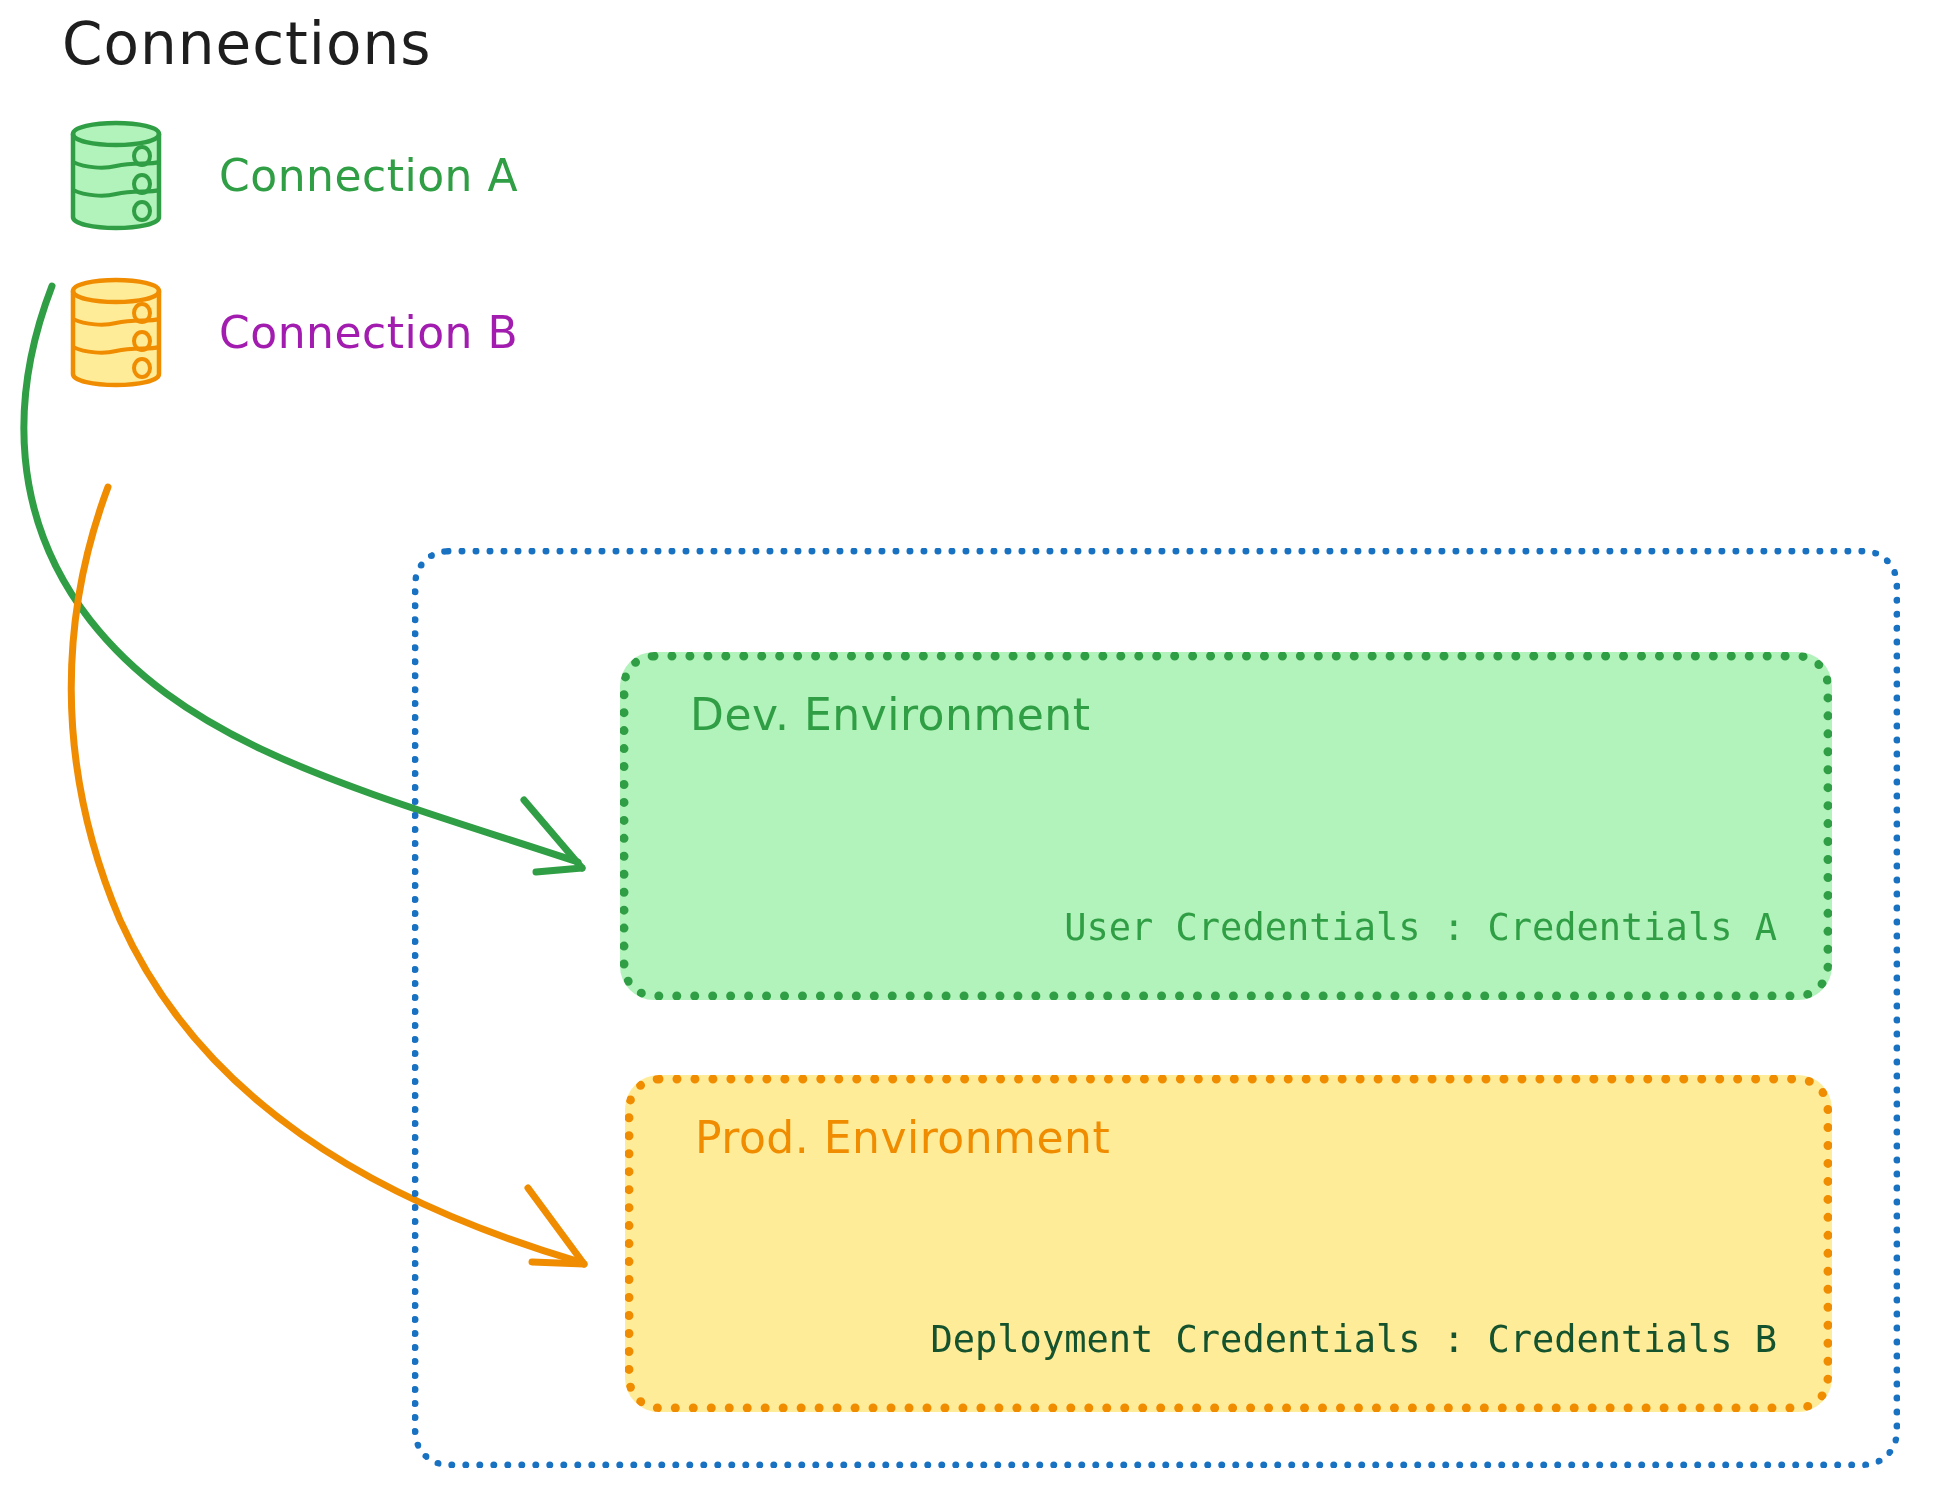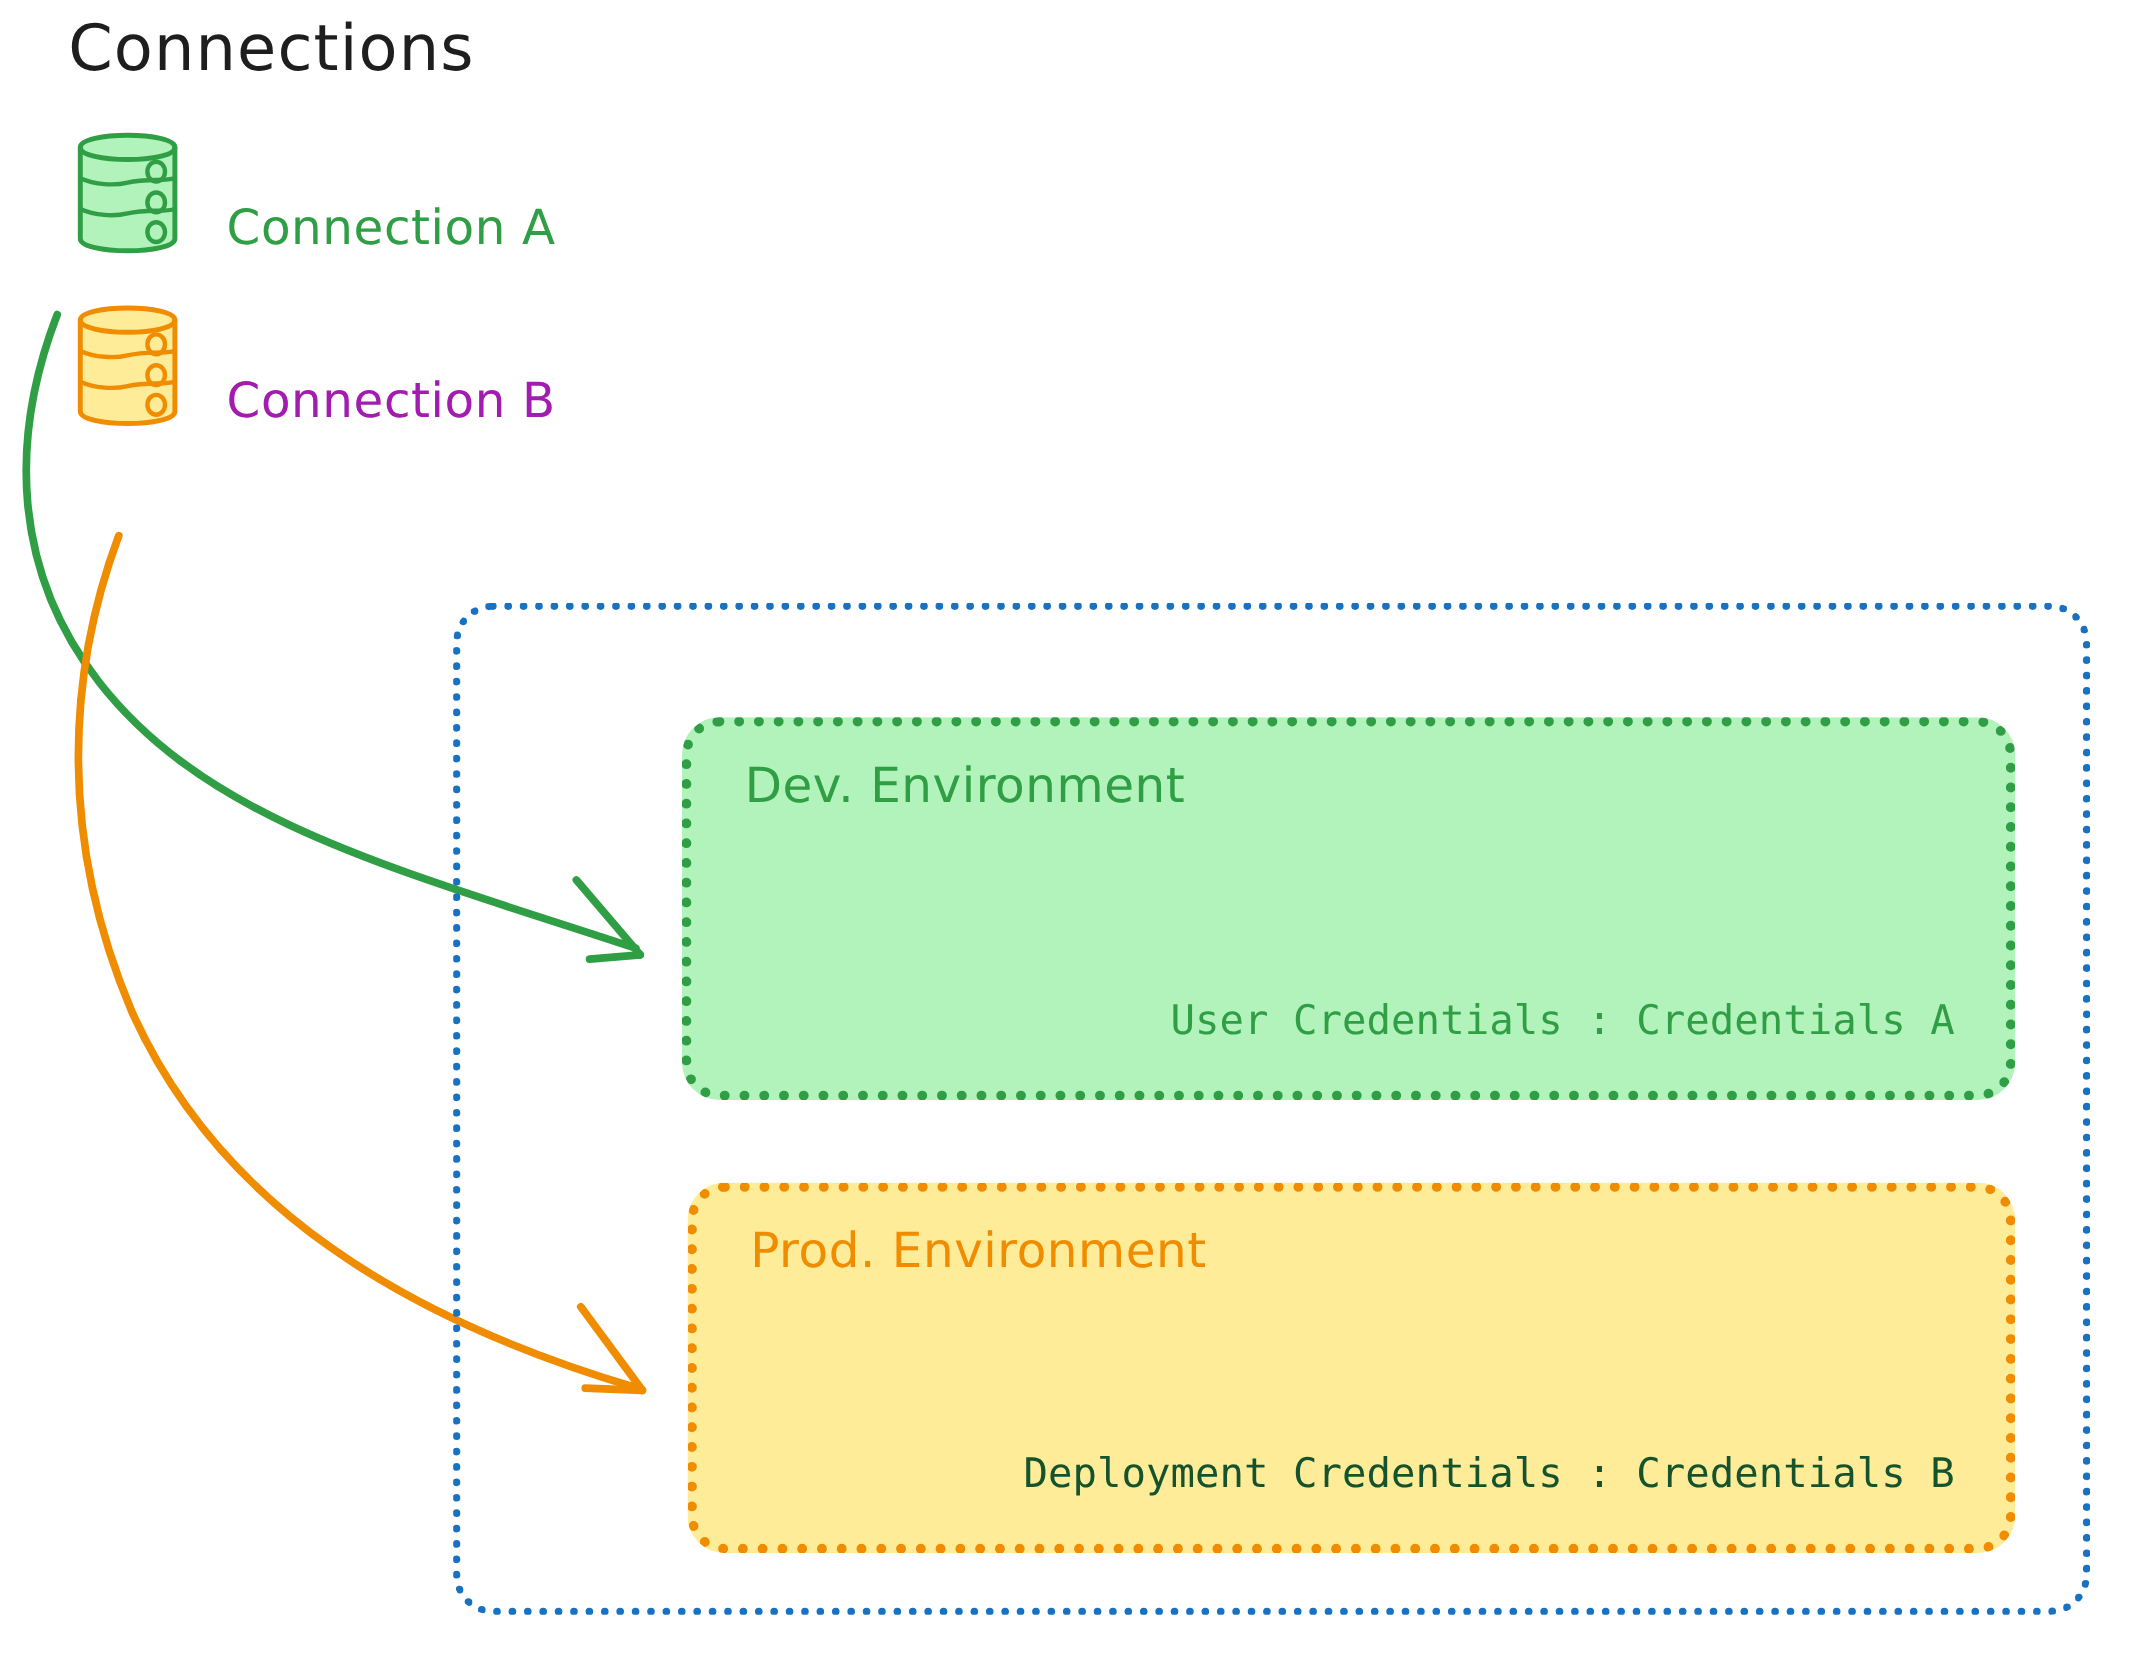--- a/index.html
+++ b/index.html
@@ -26,21 +26,22 @@
     font-weight: 400;
     color: #1e1e1e;
     letter-spacing: 1px;
     white-space: nowrap;
   }
 
   
   .conn-row {
     position: absolute;
     display: flex;
-    align-items: flex-end;
+    align-items: center;
+    gap: 13px;
   }
   #conn-row-a { left: 64px; top: 118px; }
   #conn-row-b { left: 64px; top: 275px; }
 
   .db-icon { width: 104px; height: 115px; display: block; }
 
   .conn-label {
     margin-left: 38px;
     font-family: "DejaVu Sans", sans-serif;
     font-size: 44px;
@@ -99,21 +100,21 @@
     left: 625px;
     top: 1075px;
     width: 1207px;
     height: 337px;
     background: #ffec99;
     border: 9px dotted #f08c00;
   }
 
   .env-title {
     position: absolute;
-    left: 48px;
+    left: 61px;
     top: 28px;
     font-family: "DejaVu Sans", sans-serif;
     font-size: 44px;
     letter-spacing: 0.5px;
     white-space: nowrap;
   }
   #dev-env-title { color: #2f9e44; }
   #prod-env-title { color: #f08c00; }
 
   .env-credentials {

